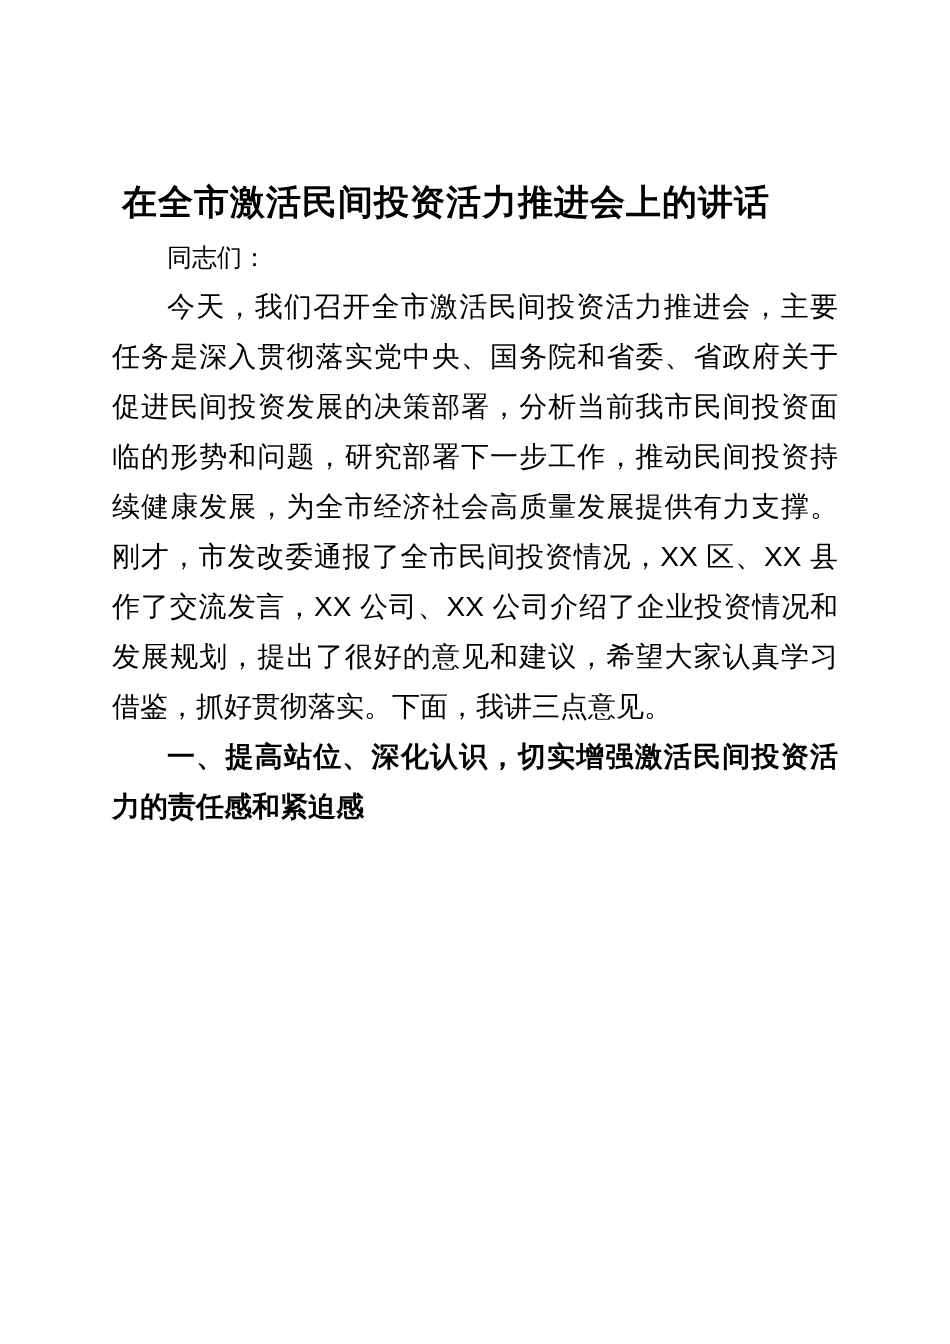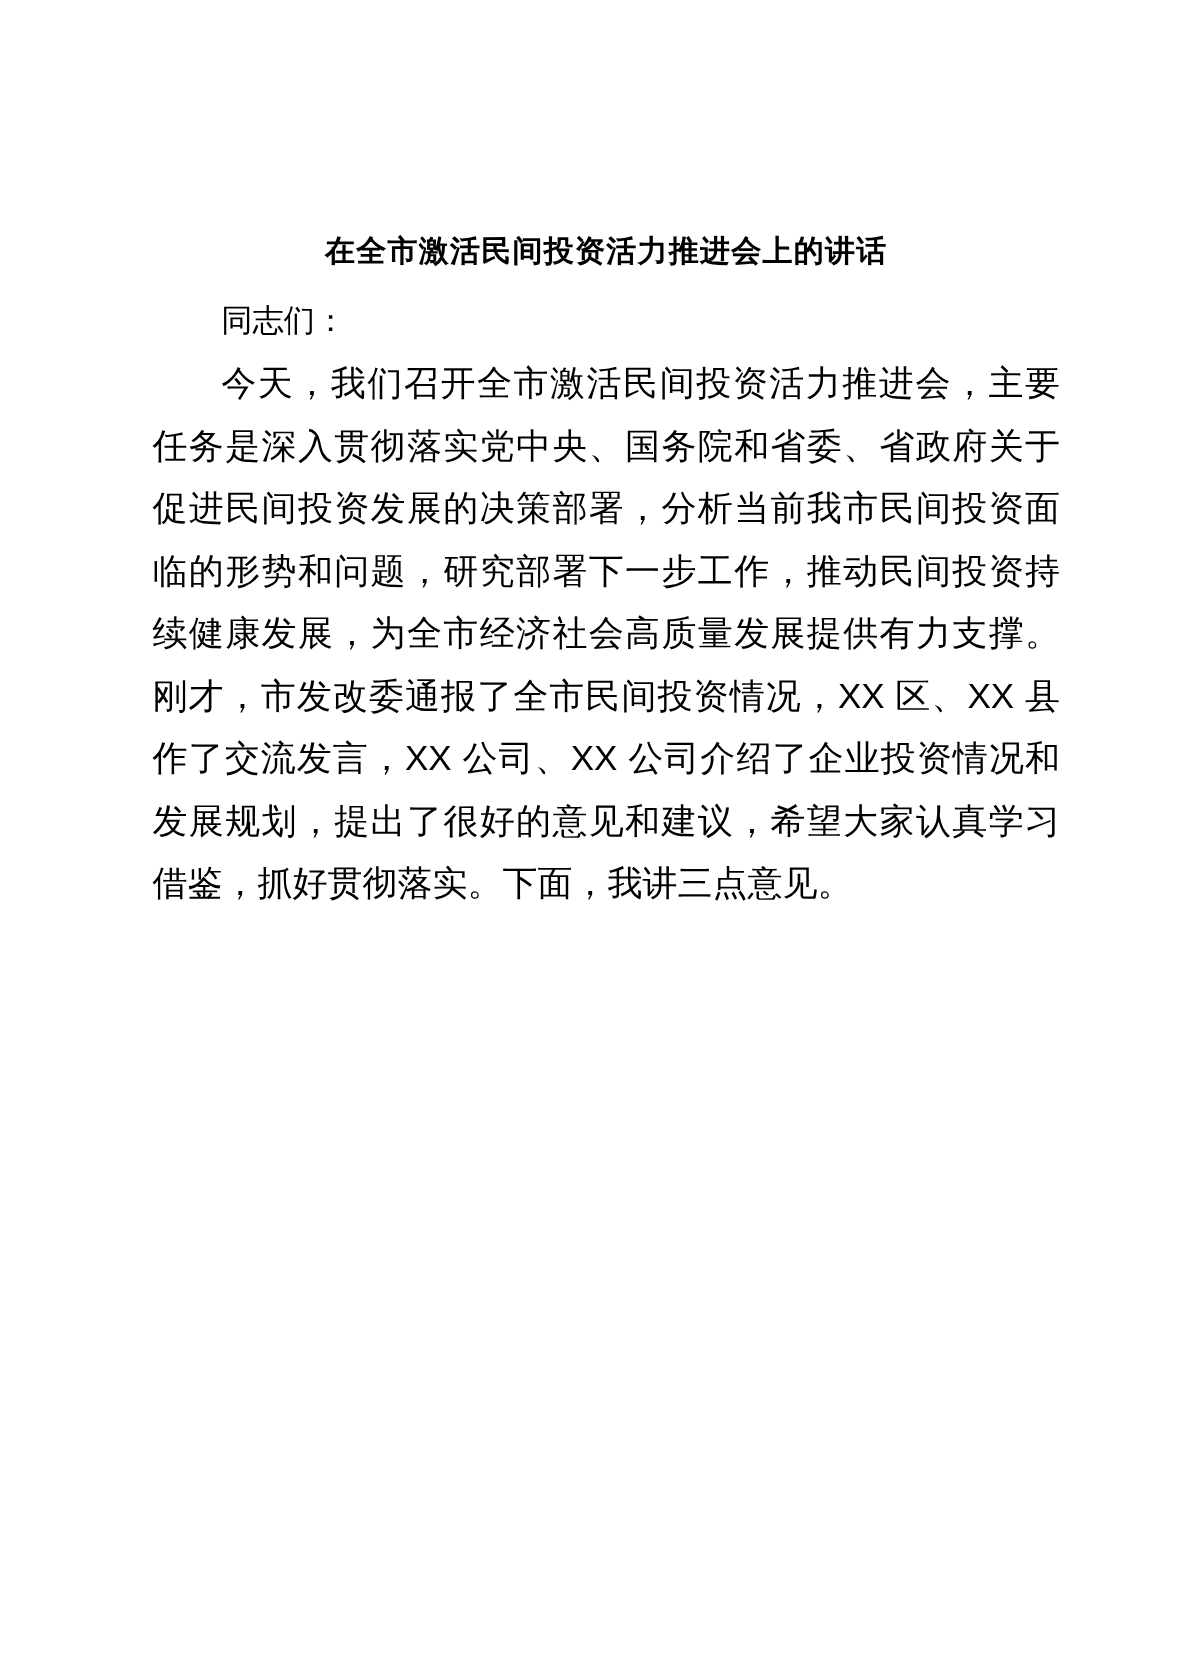--- a/index.html
+++ b/index.html
@@ -14,31 +14,31 @@
     background: #ffffff;
     overflow: hidden;
     font-family: "Liberation Sans", sans-serif;
     color: #000000;
   }
   .doc-title {
     position: absolute;
     top: 180px;
     left: 122px;
     width: 726px;
-    text-align: center;
-    font-size: 24px;
+    text-align: left;
+    font-size: 35px;
     font-weight: 700;
     line-height: 44px;
     letter-spacing: 1px;
     white-space: nowrap;
   }
   .doc-content {
     position: absolute;
     top: 232px;
-    left: 122px;
+    left: 112px;
     width: 726px;
     font-size: 28px;
     line-height: 50px;
     text-align: justify;
     word-break: break-all;
   }
   .doc-content p {
     margin: 0;
     padding: 0;
   }
@@ -60,17 +60,18 @@
 <div class="page">
 
   <div class="doc-title">在全市激活民间投资活力推进会上的讲话</div>
 
   <div class="doc-content">
 
     <p class="salutation">同志们：</p>
 
     <p class="para">今天，我们召开全市激活民间投资活力推进会，主要任务是深入贯彻落实党中央、国务院和省委、省政府关于促进民间投资发展的决策部署，分析当前我市民间投资面临的形势和问题，研究部署下一步工作，推动民间投资持续健康发展，为全市经济社会高质量发展提供有力支撑。刚才，市发改委通报了全市民间投资情况，XX 区、XX 县作了交流发言，XX 公司、XX 公司介绍了企业投资情况和发展规划，提出了很好的意见和建议，希望大家认真学习借鉴，抓好贯彻落实。下面，我讲三点意见。</p>
 
+    <p class="section-heading">一、提高站位、深化认识，切实增强激活民间投资活力的责任感和紧迫感</p>
 
 
   </div>
 
 </div>
 
 </body></html>

